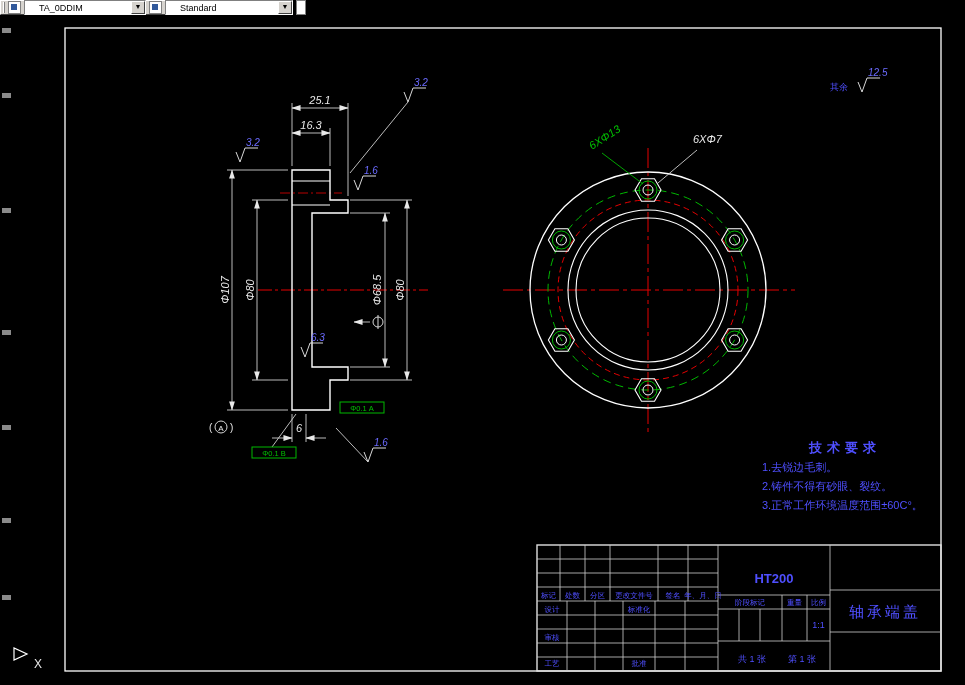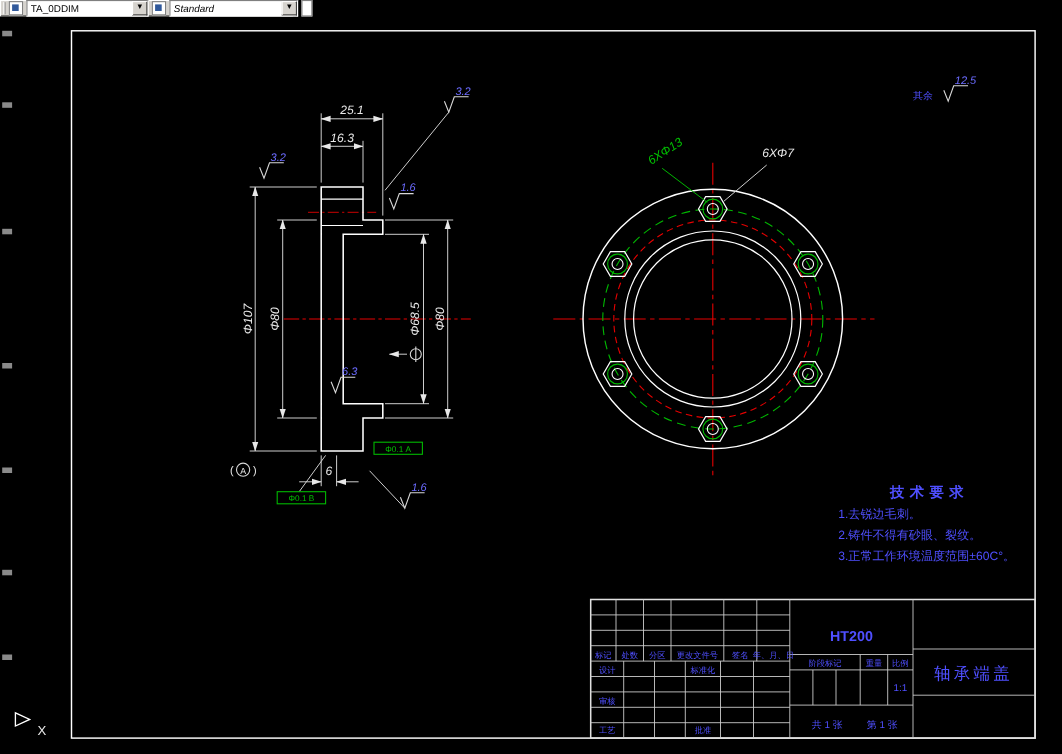--- a/index.html
+++ b/index.html
@@ -6,25 +6,25 @@
   #app{position:relative;width:965px;height:685px;background:#000;overflow:hidden;
        font-family:"Liberation Sans",sans-serif;}
   
   #topbar{position:absolute;left:0;top:0;width:266px;height:15px;background:#d6d3ce;
           border:1px solid;border-color:#fff #404040 #404040 #fff;display:flex;
           align-items:center;gap:3px;padding:0 2px;box-sizing:border-box;z-index:5;}
   .grip{width:3px;height:11px;border-left:1px solid #fff;border-right:1px solid #808080;}
   .tb-icon{width:11px;height:11px;background:#fff;border:1px solid #808080;position:relative;flex:none;}
   .tb-icon span{position:absolute;left:2px;top:2px;width:6px;height:6px;background:#31599b;display:block;}
   .combo{display:flex;align-items:center;height:13px;background:#fff;border:1px solid;
-         border-color:#808080 #fff #fff #808080;font-size:9px;color:#000;padding-left:3px;flex:none;}
+         border-color:#808080 #fff #fff #808080;font-size:9px;color:#000;padding-left:14px;flex:none;}
   .combo .val{white-space:nowrap;overflow:hidden;}
   .combo .btn{margin-left:auto;width:12px;height:11px;background:#d6d3ce;border:1px solid;
          border-color:#fff #404040 #404040 #fff;font-size:7px;line-height:10px;text-align:center;color:#000;}
-  .c1{width:106px;} .c2{width:112px;font-style:italic;}
+  .c1{width:106px;} .c2{width:112px;}
   .sliver{width:8px;height:13px;background:#fff;border:1px solid #808080;flex:none;}
   svg{position:absolute;left:0;top:0;}
   
   .dim{fill:#e8e8e8;font:italic 11px "Liberation Sans",sans-serif;}
   .rgh{fill:#6b6bff;font:italic 10px "Liberation Sans",sans-serif;}
   .grn{fill:#00c000;font:italic 11px "Liberation Sans",sans-serif;}
   .gdt{fill:#00c000;font:7.5px "Liberation Sans",sans-serif;}
   .blue-big{fill:#4f4fff;font:bold 13px "Liberation Sans",sans-serif;}
   .blue-name{fill:#4f4fff;font:15px "Liberation Sans",sans-serif;letter-spacing:3px;}
   .blue-sm{fill:#4f4fff;font:7.5px "Liberation Sans",sans-serif;}

